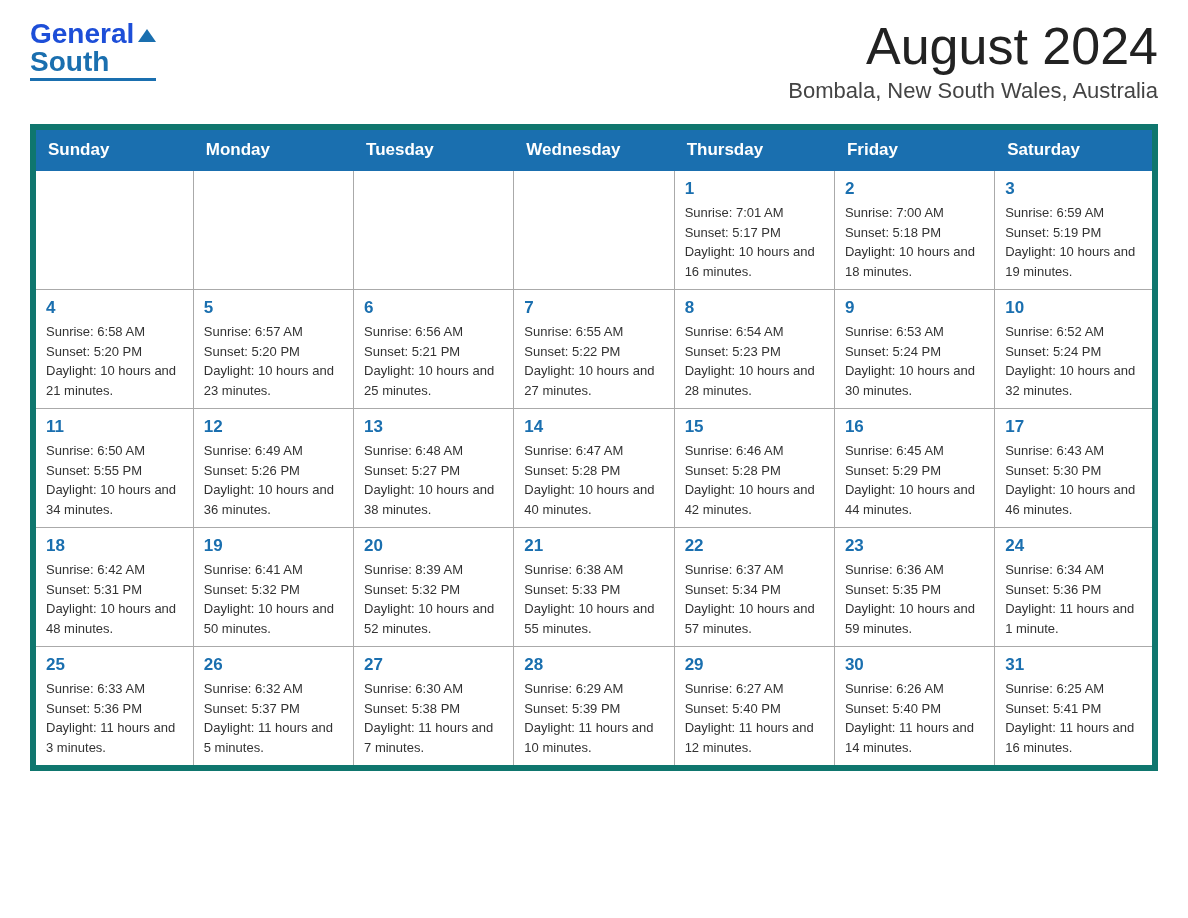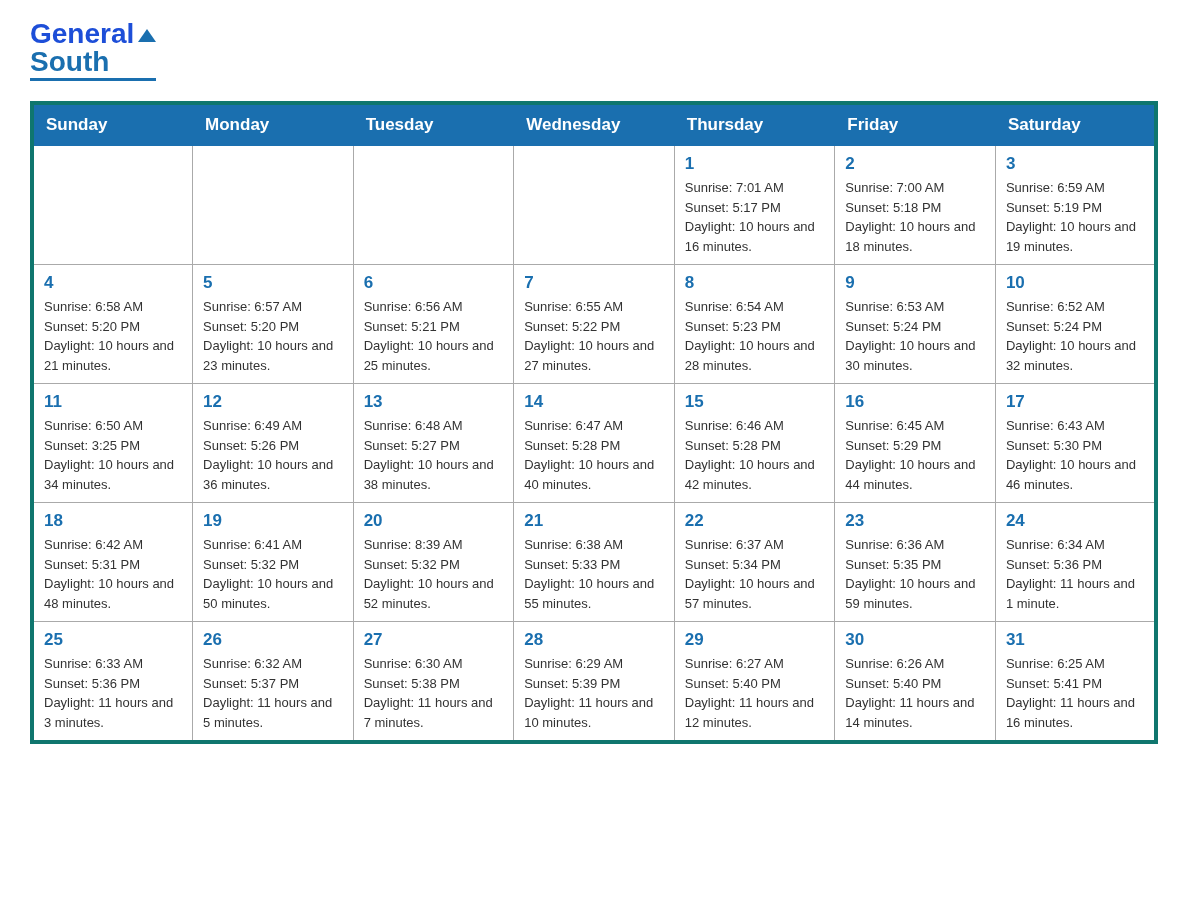--- a/index.html
+++ b/index.html
@@ -49,21 +49,21 @@
       line-height: 1;
     }
     .location {
       font-size: 22px;
       color: #444;
       margin-top: 6px;
     }
     .calendar {
       width: 100%;
       border-collapse: collapse;
-      border: 4px solid #0f766e;
+      border: 6px solid #0f766e;
     }
     .calendar th {
       background-color: #1a6faf;
       color: #ffffff;
       font-size: 17px;
       font-weight: bold;
       padding: 10px 12px;
       text-align: left;
       border: 1px solid #1a6faf;
     }
@@ -101,20 +101,24 @@
 <div class="header">
   <div class="logo">
     <div style="display:flex; align-items:center;">
       <span class="logo-general">General</span>
       <span style="display:inline-block; width:0; height:0; border-left:9px solid transparent; border-right:9px solid transparent; border-bottom:13px solid #1a6faf; margin-left:4px; margin-top:2px;"></span>
     </div>
     <div style="display:flex; align-items:center;">
       <span class="logo-blue">South</span>
     </div>
     <div class="logo-line"></div>
+  </div>
+  <div class="title-area">
+    <div class="month-title">August 2024</div>
+    <div class="location">Bombala, New South Wales, Australia</div>
   </div>
 </div>
 
 <table class="calendar">
   <thead>
     <tr>
       <th>Sunday</th>
       <th>Monday</th>
       <th>Tuesday</th>
       <th>Wednesday</th>
@@ -189,21 +193,21 @@
           <span class="day-number">10</span>
           <div class="day-info" style="white-space: pre-line;">Sunrise: 6:52 AM
 Sunset: 5:24 PM
 Daylight: 10 hours and 32 minutes.</div>
         </td>
       </tr>
       <tr class="week-row">
         <td>
           <span class="day-number">11</span>
           <div class="day-info" style="white-space: pre-line;">Sunrise: 6:50 AM
-Sunset: 3:25 PM
+Sunset: 5:55 PM
 Daylight: 10 hours and 34 minutes.</div>
         </td>
         <td>
           <span class="day-number">12</span>
           <div class="day-info" style="white-space: pre-line;">Sunrise: 6:49 AM
 Sunset: 5:26 PM
 Daylight: 10 hours and 36 minutes.</div>
         </td>
         <td>
           <span class="day-number">13</span>

